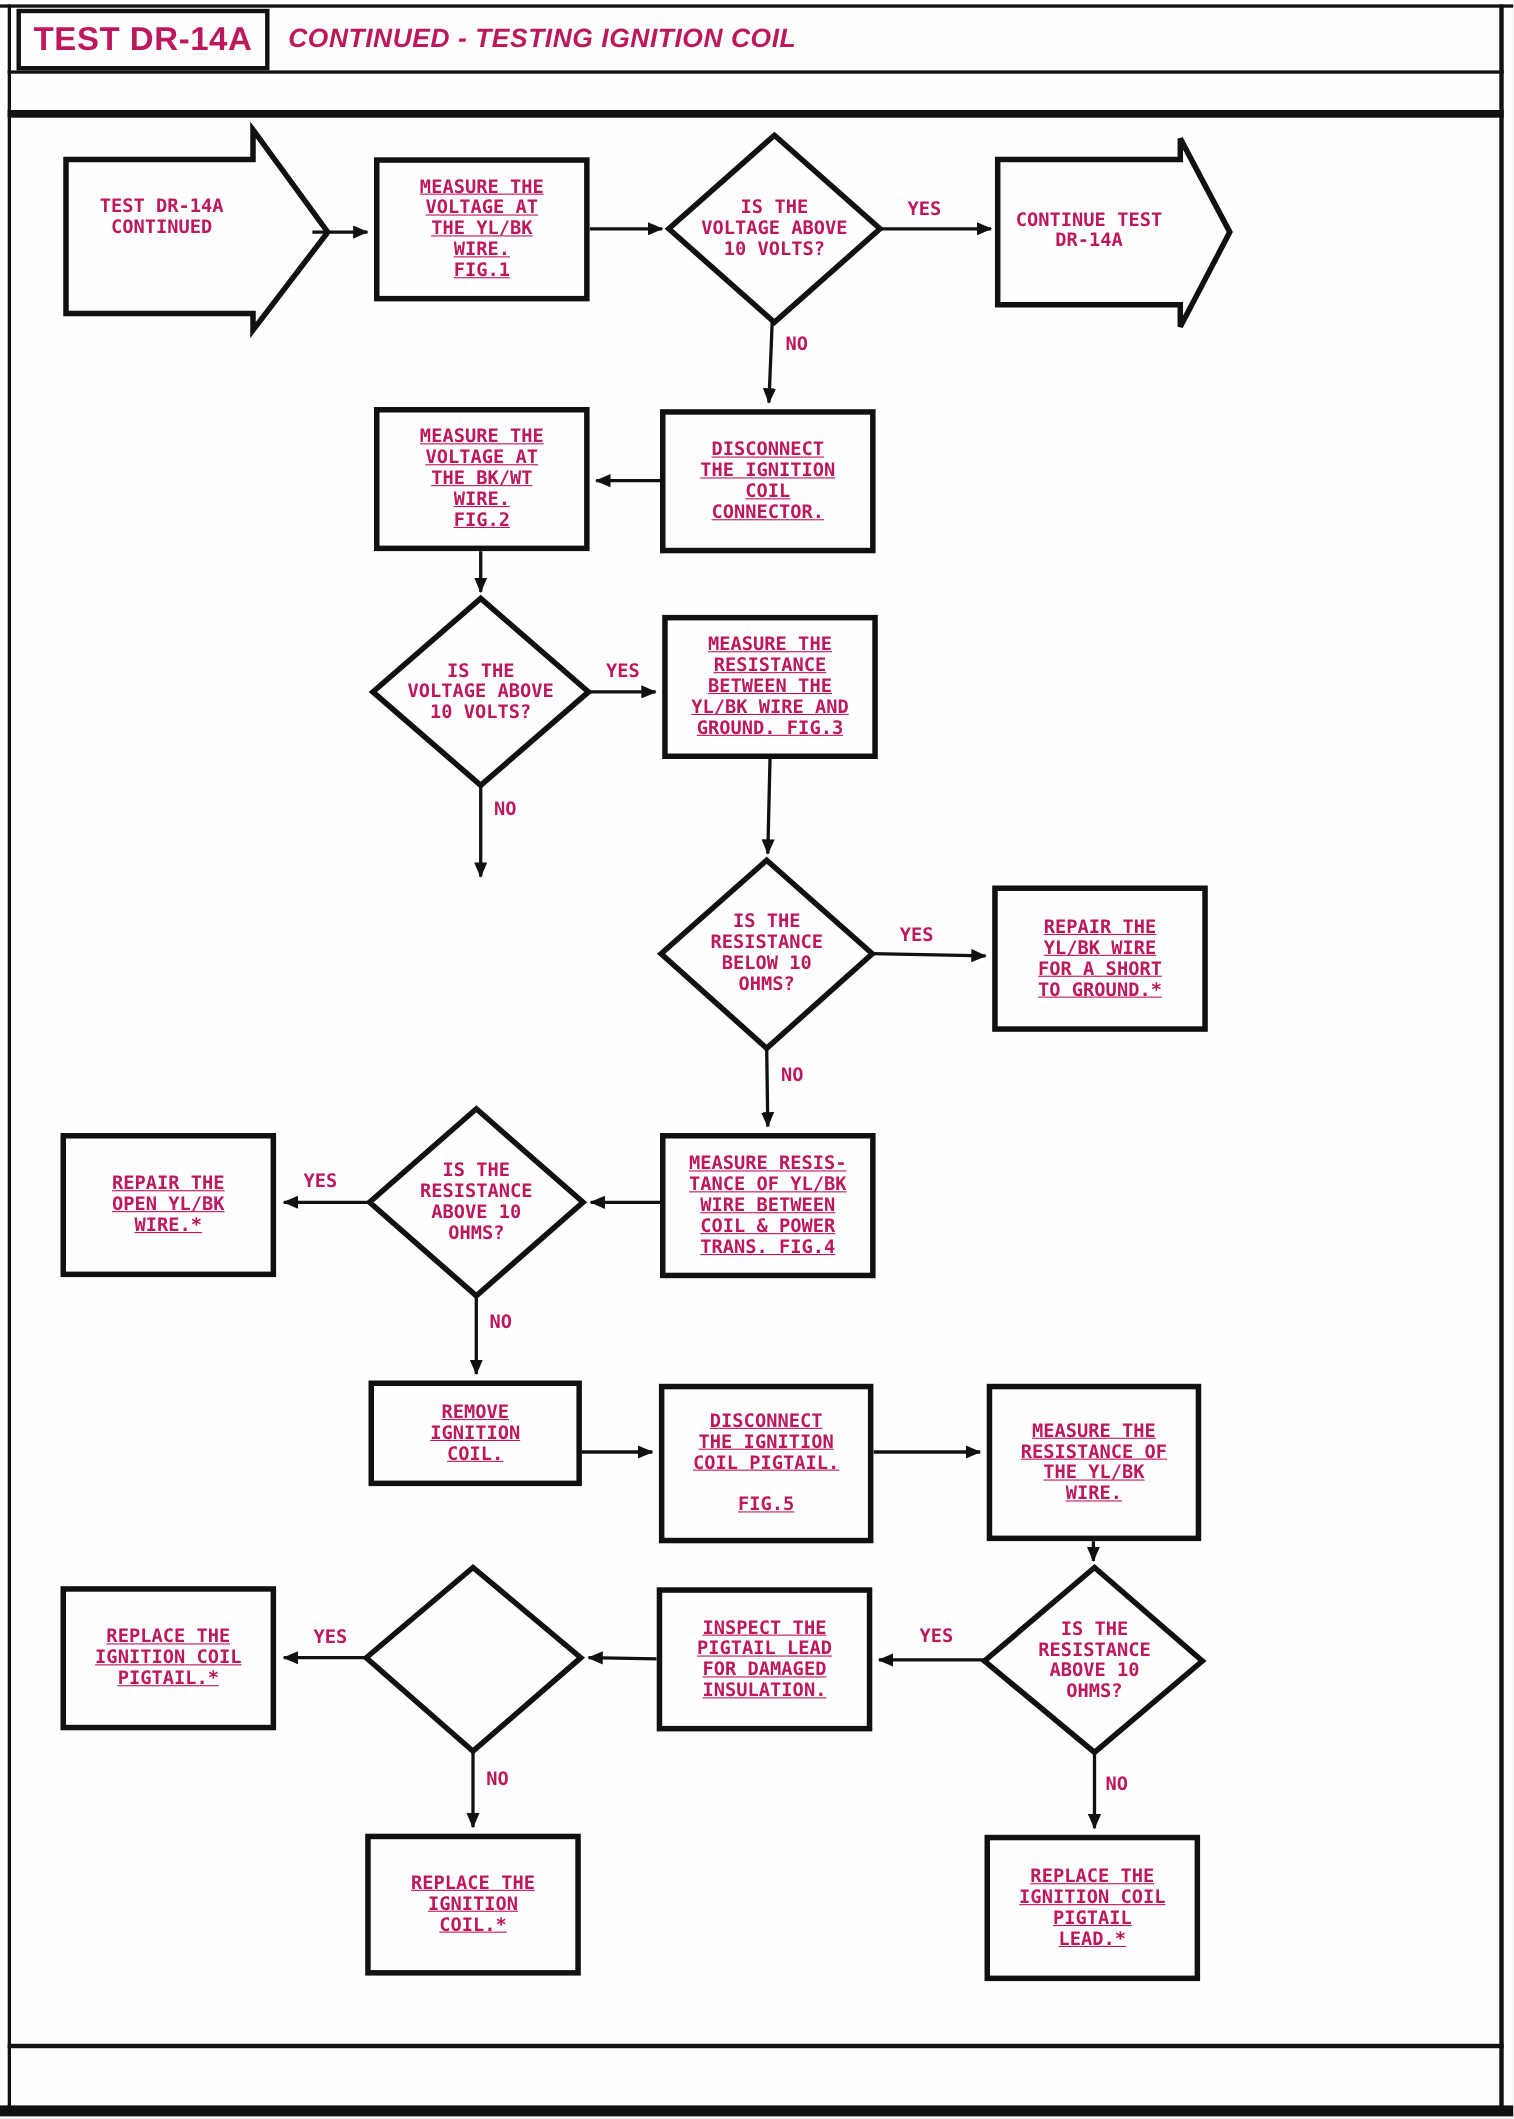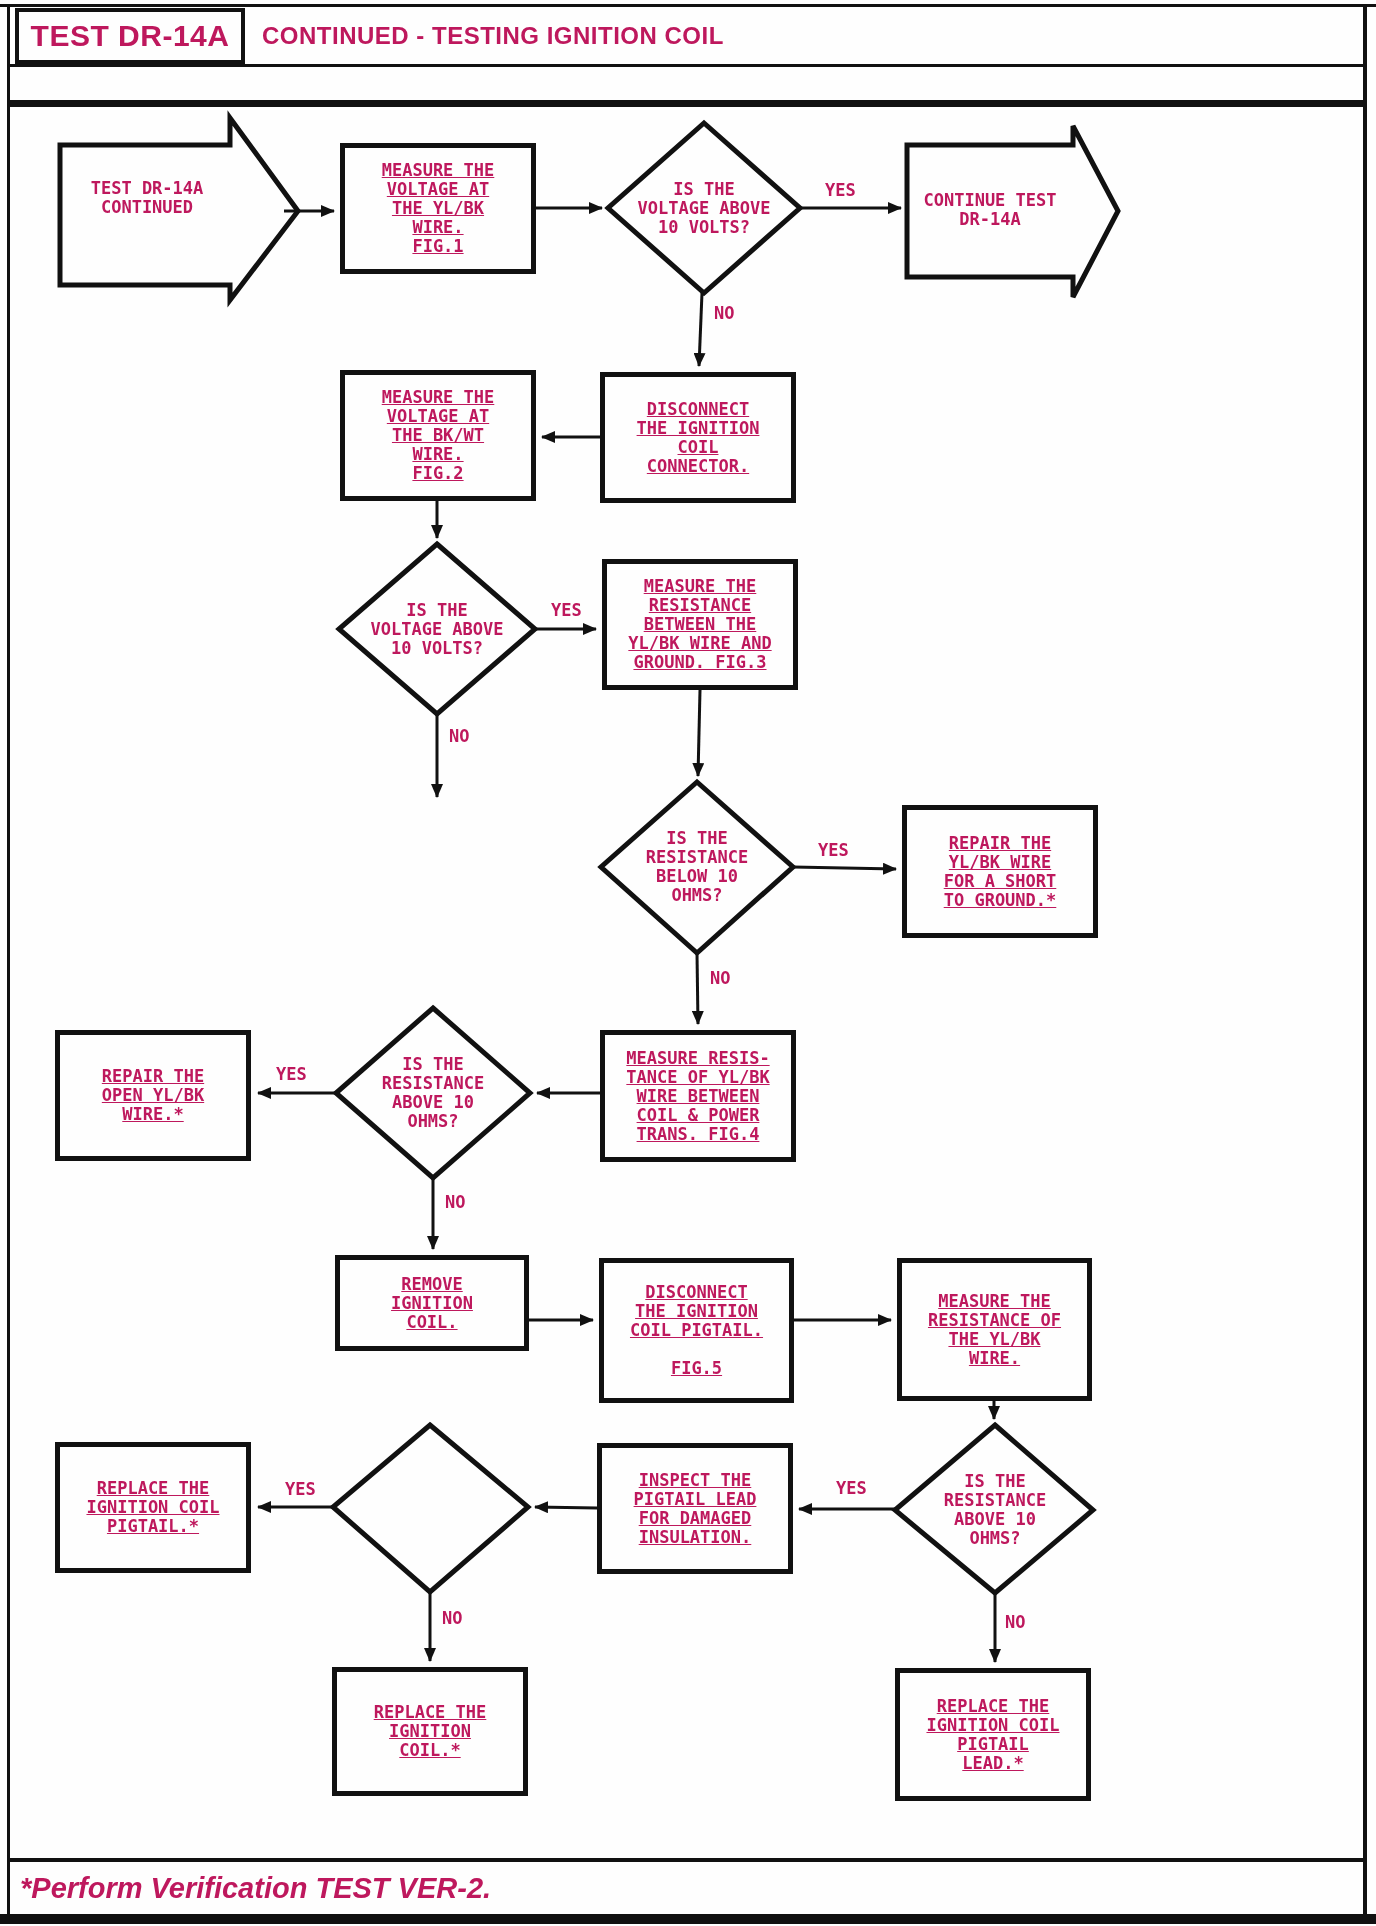--- a/index.html
+++ b/index.html
@@ -22,21 +22,21 @@
   .edge-label{
     position:absolute;font-size:17px;font-weight:bold;background:#fefefe;padding:0 2px;
   }
   .title-box{
     position:absolute;left:15px;top:8px;width:230px;height:56px;box-sizing:border-box;
     border:4px solid #111;display:flex;align-items:center;justify-content:center;
     font-family:"Liberation Sans", sans-serif;font-weight:bold;font-size:30px;letter-spacing:0.5px;
   }
   .page-title{
     position:absolute;left:262px;top:22px;
-    font-family:"Liberation Sans", sans-serif;font-weight:bold;font-size:24px;letter-spacing:0.5px;
+    font-family:"Liberation Sans", sans-serif;font-weight:bold;font-size:24px;letter-spacing:0.5px;font-style:italic;
   }
   .footer-note{
     position:absolute;left:20px;top:1872px;
     font-family:"Liberation Sans", sans-serif;font-weight:bold;font-style:italic;font-size:29px;
   }
 </style>
 </head>
 <body>
 
 <div id="page">
@@ -187,15 +187,14 @@
   <div class="edge-label" style="left:447px;top:726px;">NO</div>
   <div class="edge-label" style="left:816px;top:840px;">YES</div>
   <div class="edge-label" style="left:708px;top:968px;">NO</div>
   <div class="edge-label" style="left:274px;top:1064px;">YES</div>
   <div class="edge-label" style="left:443px;top:1192px;">NO</div>
   <div class="edge-label" style="left:283px;top:1479px;">YES</div>
   <div class="edge-label" style="left:440px;top:1608px;">NO</div>
   <div class="edge-label" style="left:834px;top:1478px;">YES</div>
   <div class="edge-label" style="left:1003px;top:1612px;">NO</div>
 
-  <div class="footer-note">*Perform Verification TEST VER-2.</div>
 
 </div>
 
 </body></html>

